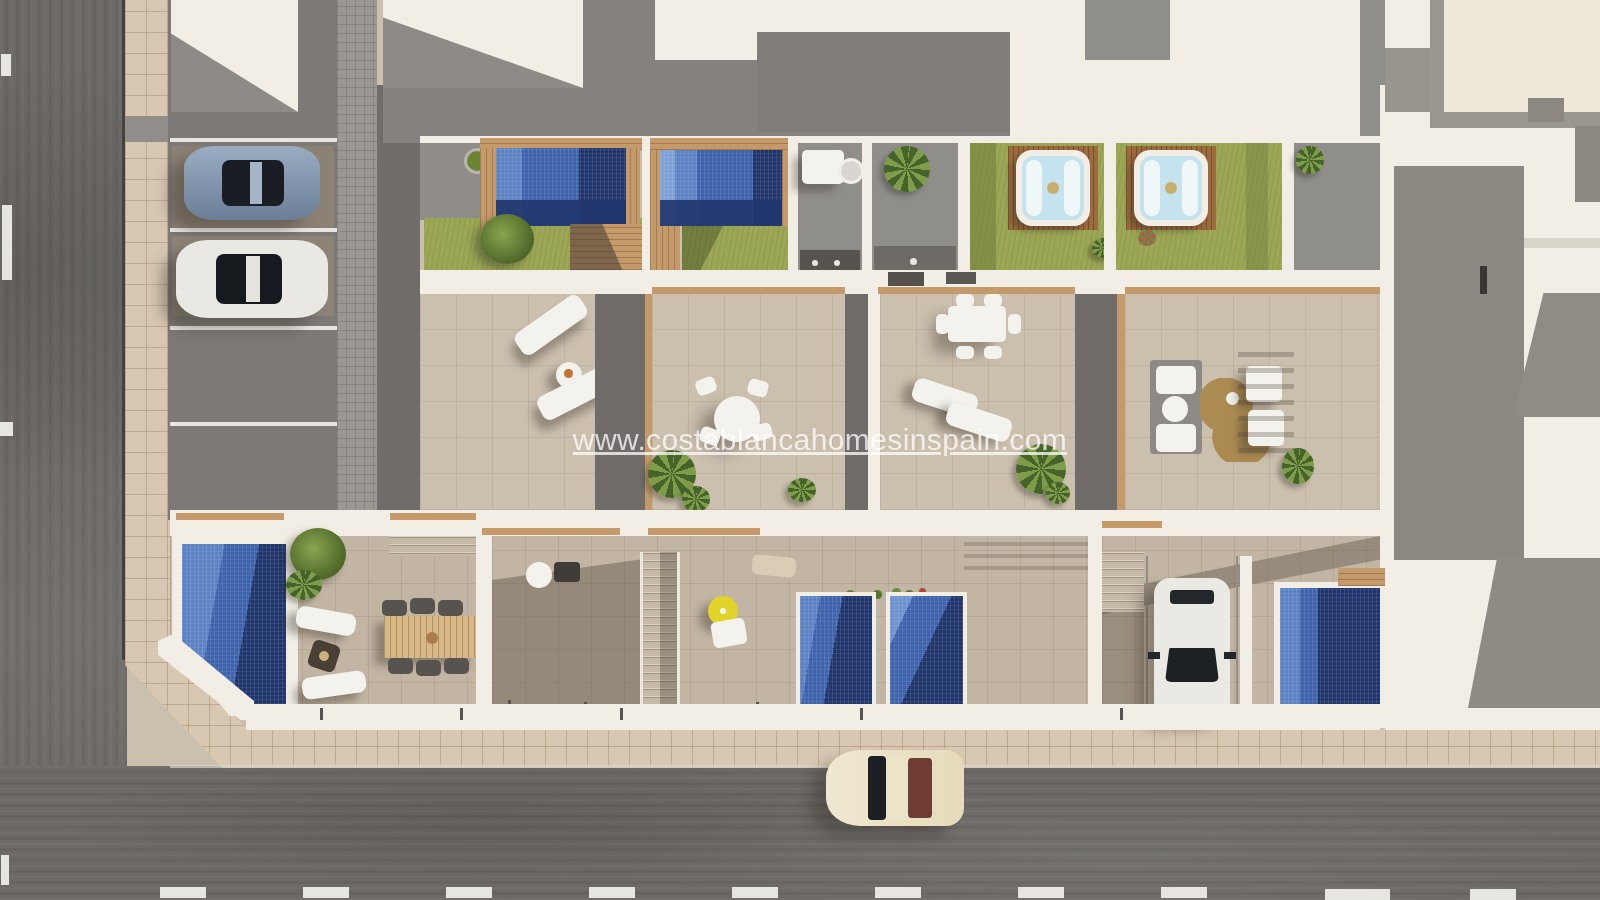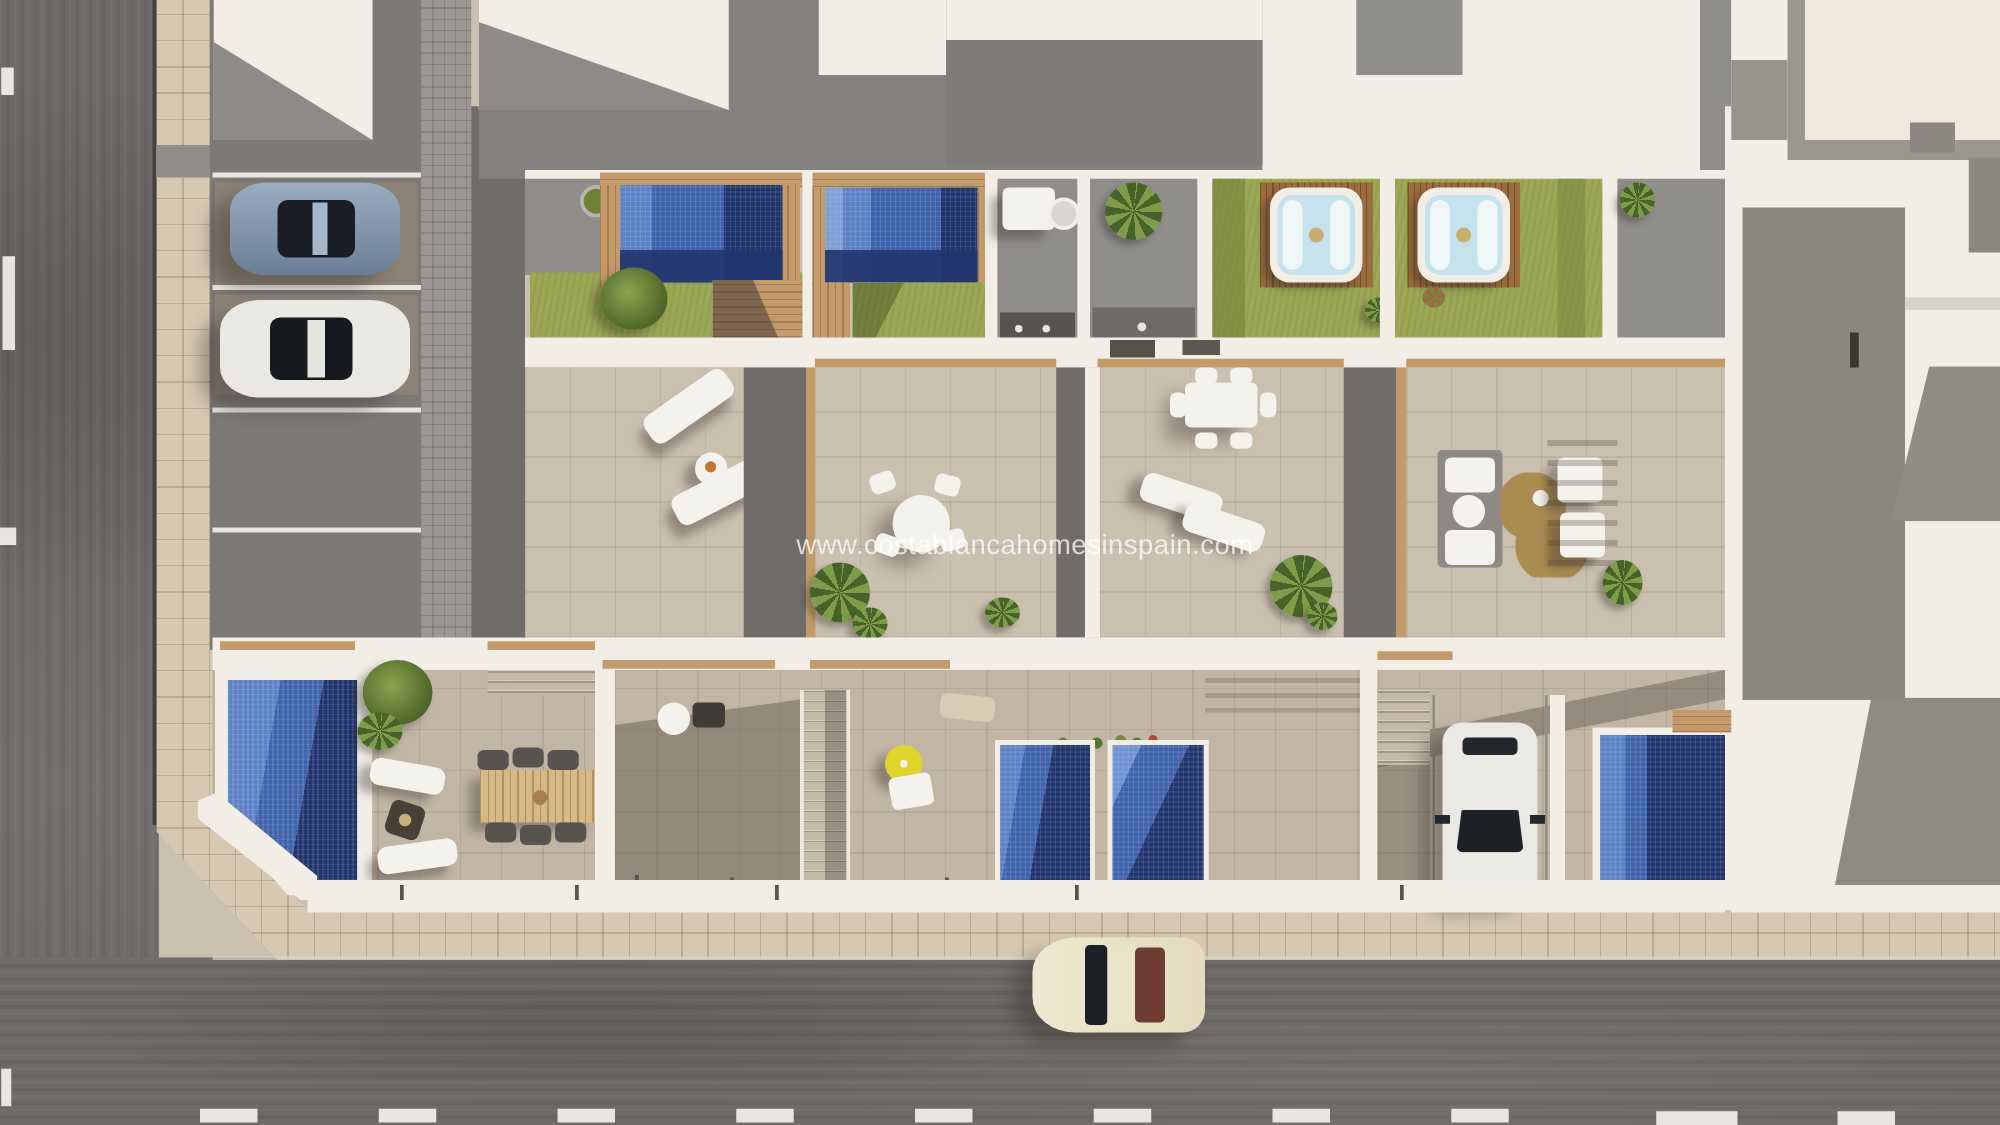--- a/index.html
+++ b/index.html
@@ -43,21 +43,21 @@
   .tree{border-radius:50%;background:radial-gradient(circle at 42% 40%, #8aa450, #4d6527 72%);box-shadow:-6px 5px 8px rgba(40,40,28,.4);}
   .ripple{position:absolute;inset:0;background-image:
     repeating-linear-gradient(90deg, rgba(255,255,255,.10) 0 1px, transparent 1px 4px),
     repeating-linear-gradient(0deg, rgba(255,255,255,.08) 0 1px, transparent 1px 4px);}
   .pdark{position:absolute;left:0;right:0;background:var(--pool-dark);opacity:.9;}
   .stripesV{background-image:repeating-linear-gradient(180deg, rgba(70,60,50,.28) 0 5px, transparent 5px 16px);}
   .stripesH{background-image:repeating-linear-gradient(0deg, rgba(80,70,60,.25) 0 4px, transparent 4px 12px);}
   .tub{background:var(--white-wall);border-radius:16px;box-shadow:-5px 5px 6px rgba(40,40,30,.35);}
   .dash{background:var(--lane-mark);opacity:.92;}
   .post{background:#57534e;}
-  .wm{position:absolute;font-size:22px;color:rgba(255,255,255,.75);letter-spacing:.4px;white-space:nowrap;transform:translateX(-50%);}
+  .wm{position:absolute;font-size:30px;color:rgba(255,255,255,.75);letter-spacing:.4px;white-space:nowrap;transform:translateX(-50%);text-decoration:underline;}
 </style>
 <title>Aerial 3D render - coastal townhouse development site plan</title></head>
 <body>
 
 <div id="scene">
 
   <div class="a road" style="left:0;top:0;width:127px;height:900px;"></div>
   <div class="a road roadh" style="left:0;top:766px;width:1600px;height:134px;"></div>
   <div class="a" style="left:122px;top:0;width:5px;height:660px;background:#45423e;"></div>
   <div class="a dash" style="left:1px;top:54px;width:10px;height:22px;"></div>

